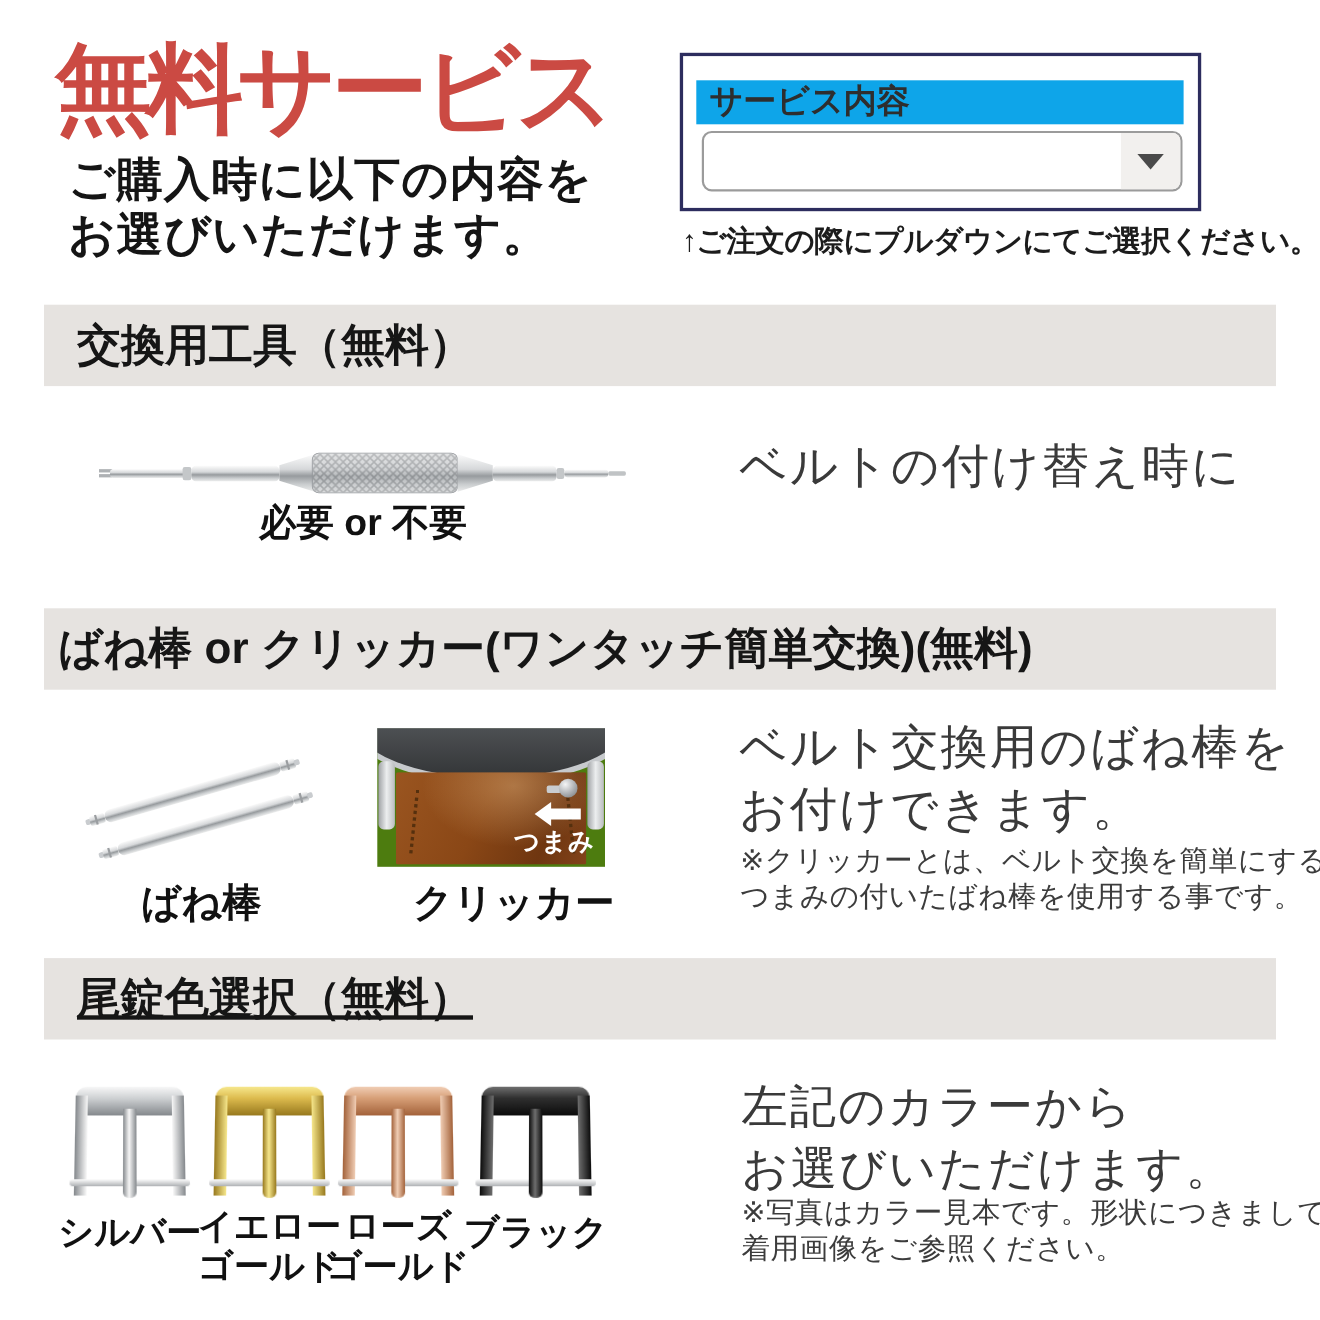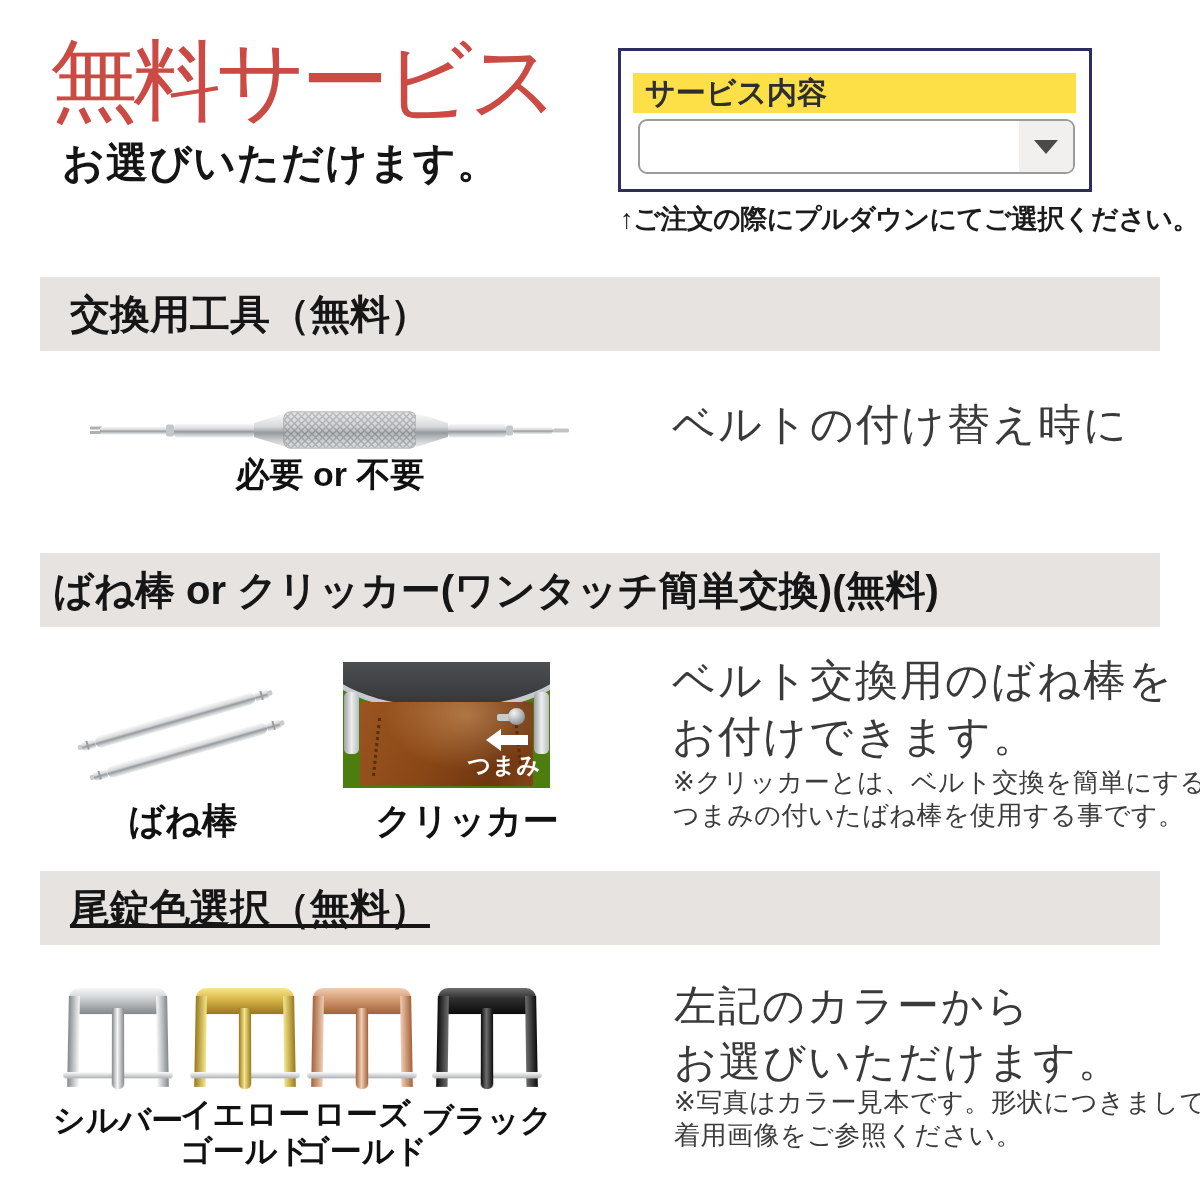--- a/index.html
+++ b/index.html
@@ -4,32 +4,32 @@
 <style>
   html,body{margin:0;padding:0;}
   body{
     width:1200px;height:1200px;background:#ffffff;position:relative;overflow:hidden;
     font-family:"Liberation Sans","DejaVu Sans",sans-serif;color:#1b1b1b;
   }
   .abs{position:absolute;}
 
   
   .title{
-    left:50px;top:22px;font-size:88px;font-weight:400;letter-spacing:-5px;
+    left:50px;top:22px;font-size:88px;font-weight:700;letter-spacing:-5px;
     color:var(--accent-red,#cb4a43);white-space:nowrap;text-align:center;
   }
   .subtitle{left:62px;top:138px;font-size:42px;font-weight:700;letter-spacing:1px;line-height:50px;color:#151515;}
 
   .select-box{
     left:618px;top:48px;width:474px;height:144px;box-sizing:border-box;
     border:3px solid var(--select-box-border,#2d2d5e);background:#fff;
   }
   .select-label{
     position:absolute;left:12px;top:22px;width:443px;height:40px;box-sizing:border-box;
-    background:#fde047;font-size:30px;font-weight:700;line-height:40px;padding-left:12px;color:#2e2e2e;
+    background:#0ea5e9;font-size:30px;font-weight:700;line-height:40px;padding-left:12px;color:#2e2e2e;
   }
   .select-control{
     position:absolute;left:17px;top:68px;width:437px;height:55px;box-sizing:border-box;
     border:2px solid #9b9b9b;border-radius:9px;background:#fff;
   }
   .select-value{position:absolute;left:18px;top:0;line-height:51px;font-size:34px;color:#333;}
   .arrow-zone{
     position:absolute;right:0;top:0;bottom:0;width:54px;background:#f2f0ee;border-radius:0 7px 7px 0;
   }
   .tri-down{
@@ -106,20 +106,21 @@
     background:linear-gradient(90deg,var(--md),var(--ml) 45%,var(--md));}
   .buckle-caption{top:1096px;width:150px;font-size:32px;font-weight:700;line-height:37px;
     text-align:center;color:#111;}
   .cap1{left:43px;padding-top:6px;} .cap2{left:170px;} .cap3{left:287px;} .cap4{left:412px;padding-top:6px;}
 </style>
 </head>
 <body>
 
 <div class="abs title">無料サービス</div>
 <div class="abs subtitle">
+  <div>ご購入時に以下の内容を</div>
   <div>お選びいただけます。</div>
 </div>
 
 <div class="abs select-box">
   <div class="select-label">サービス内容</div>
   <div class="select-control">
     <span class="arrow-zone">
         <span class="tri-down"></span>
       </span>
   </div>

